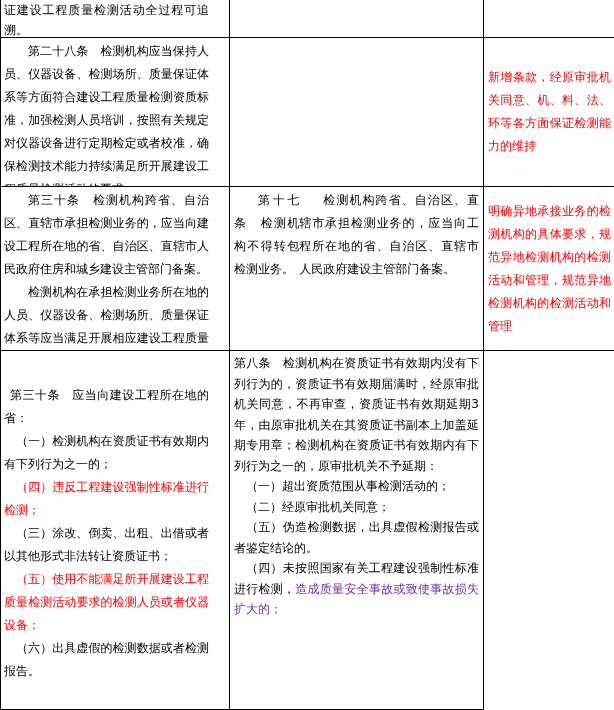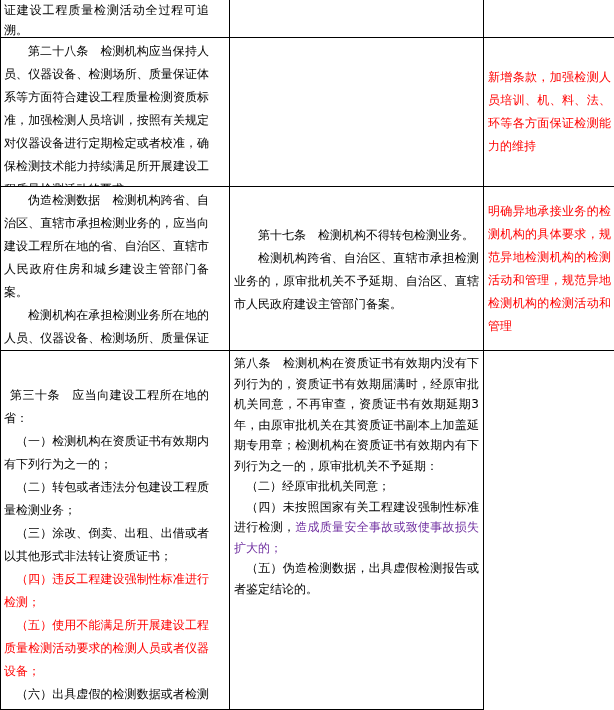--- a/index.html
+++ b/index.html
@@ -43,21 +43,21 @@
   
   .mid-cell {
     font-size: 12px;
     line-height: 23px;
     text-align: justify;
     padding: 2px 4px 0 4px;
   }
   .mid-cell.dense { line-height: 20.5px; }
   .mid-cell.v-center {
     display: flex;
-    flex-direction: column;
+    flex-direction: row;
     justify-content: center;
   }
   
   .comment-cell {
     font-size: 12px;
     line-height: 23px;
     padding: 0 3px 0 4px;
     display: flex;
     flex-direction: column;
     justify-content: center;
@@ -83,45 +83,45 @@
       <p>证建设工程质量检测活动全过程可追溯。</p>
     </div>
     <div class="cell mid-cell"></div>
     <div class="cell comment-cell"></div>
 
     <div class="cell left-cell">
       <p class="indent2">第二十八条　检测机构应当保持人员、仪器设备、检测场所、质量保证体系等方面符合建设工程质量检测资质标准，加强检测人员培训，按照有关规定对仪器设备进行定期检定或者校准，确保检测技术能力持续满足所开展建设工程质量检测活动的要求。</p>
     </div>
     <div class="cell mid-cell"></div>
     <div class="cell comment-cell red">
-      <p>新增条款，加强检测人员培训、机、料、法、环等各方面保证检测能力的维持</p>
+      <p>新增条款，经原审批机关同意、机、料、法、环等各方面保证检测能力的维持</p>
     </div>
 
     <div class="cell left-cell">
-      <p class="indent2">伪造检测数据　检测机构跨省、自治区、直辖市承担检测业务的，应当向建设工程所在地的省、自治区、直辖市人民政府住房和城乡建设主管部门备案。</p>
+      <p class="indent2">第三十条　检测机构跨省、自治区、直辖市承担检测业务的，应当向建设工程所在地的省、自治区、直辖市人民政府住房和城乡建设主管部门备案。</p>
       <p class="indent2">检测机构在承担检测业务所在地的人员、仪器设备、检测场所、质量保证体系等应当满足开展相应建设工程质量检测活动的要求。</p>
     </div>
     <div class="cell mid-cell v-center">
       <p class="indent2">第十七条　检测机构不得转包检测业务。</p>
-      <p class="indent2">检测机构跨省、自治区、直辖市承担检测业务的，原审批机关不予延期、自治区、直辖市人民政府建设主管部门备案。</p>
+      <p class="indent2">检测机构跨省、自治区、直辖市承担检测业务的，应当向工程所在地的省、自治区、直辖市人民政府建设主管部门备案。</p>
     </div>
     <div class="cell comment-cell red">
       <p>明确异地承接业务的检测机构的具体要求，规范异地检测机构的检测活动和管理，规范异地检测机构的检测活动和管理</p>
     </div>
 
     <div class="cell left-cell pad-top-row4">
       <p class="indent05">第三十条　应当向建设工程所在地的省：</p>
       <p class="indent1">（一）检测机构在资质证书有效期内有下列行为之一的；</p>
-      <p class="indent1">（二）转包或者违法分包建设工程质量检测业务；</p>
+      <p class="indent1 red">（四）违反工程建设强制性标准进行检测；</p>
       <p class="indent1">（三）涂改、倒卖、出租、出借或者以其他形式非法转让资质证书；</p>
-      <p class="indent1 red">（四）违反工程建设强制性标准进行检测；</p>
       <p class="indent1 red">（五）使用不能满足所开展建设工程质量检测活动要求的检测人员或者仪器设备；</p>
       <p class="indent1">（六）出具虚假的检测数据或者检测报告。</p>
     </div>
     <div class="cell mid-cell dense">
       <p>第八条　检测机构在资质证书有效期内没有下列行为的，资质证书有效期届满时，经原审批机关同意，不再审查，资质证书有效期延期3年，由原审批机关在其资质证书副本上加盖延期专用章；检测机构在资质证书有效期内有下列行为之一的，原审批机关不予延期：</p>
+      <p class="indent1">（一）超出资质范围从事检测活动的；</p>
       <p class="indent1">（二）经原审批机关同意；</p>
+      <p class="indent1">（五）伪造检测数据，出具虚假检测报告或者鉴定结论的。</p>
       <p class="indent1"><span>（四）未按照国家有关工程建设强制性标准进行检测，</span><span class="purple">造成质量安全事故或致使事故损失扩大的；</span></p>
-      <p class="indent1">（五）伪造检测数据，出具虚假检测报告或者鉴定结论的。</p>
     </div>
 
   </div>
 </div>
 
 </body></html>

